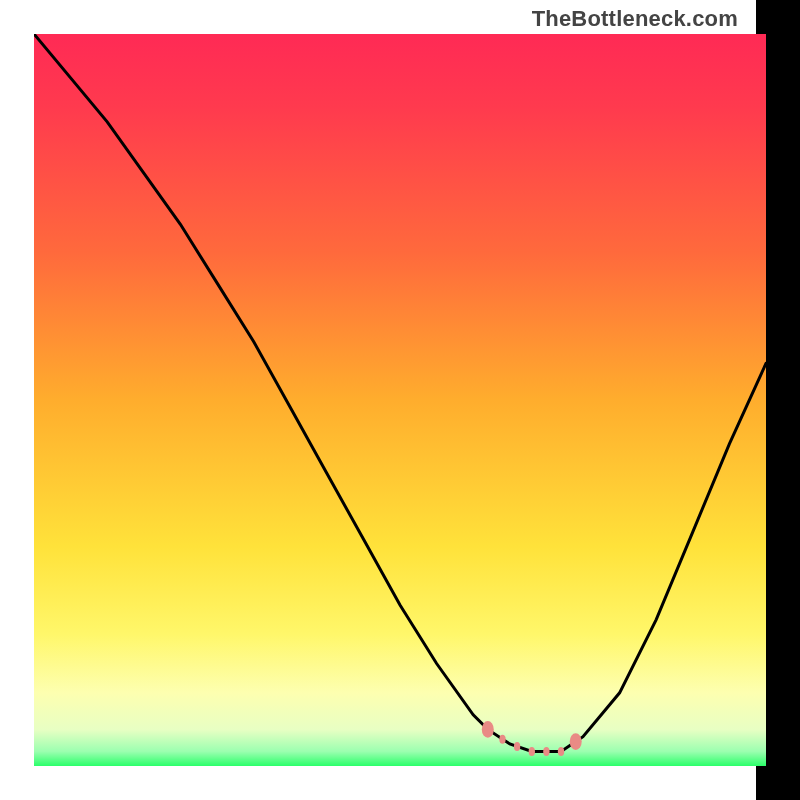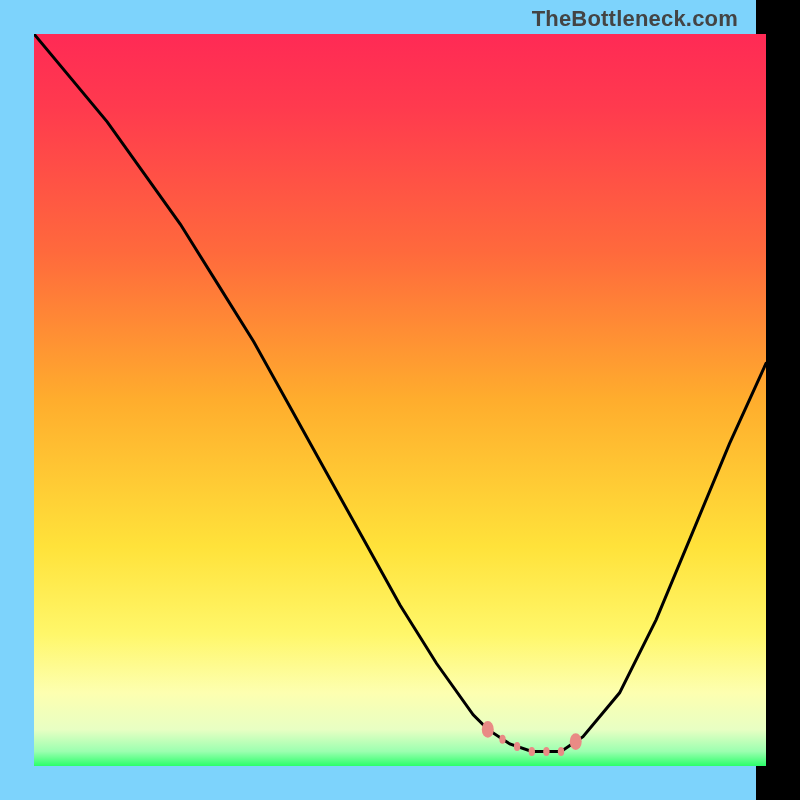--- a/index.html
+++ b/index.html
@@ -7,21 +7,21 @@
     padding: 0;
     width: 800px;
     height: 800px;
     background: #000;
     overflow: hidden;
   }
   .frame {
     position: relative;
     width: 756px;
     height: 800px;
-    background: #7dd3fc;
+    background: #ffffff;
   }
   .watermark {
     position: absolute;
     top: 6px;
     right: 18px;
     font-family: Arial, Helvetica, sans-serif;
     font-size: 22px;
     font-weight: 600;
     color: #444;
     letter-spacing: 0.2px;

